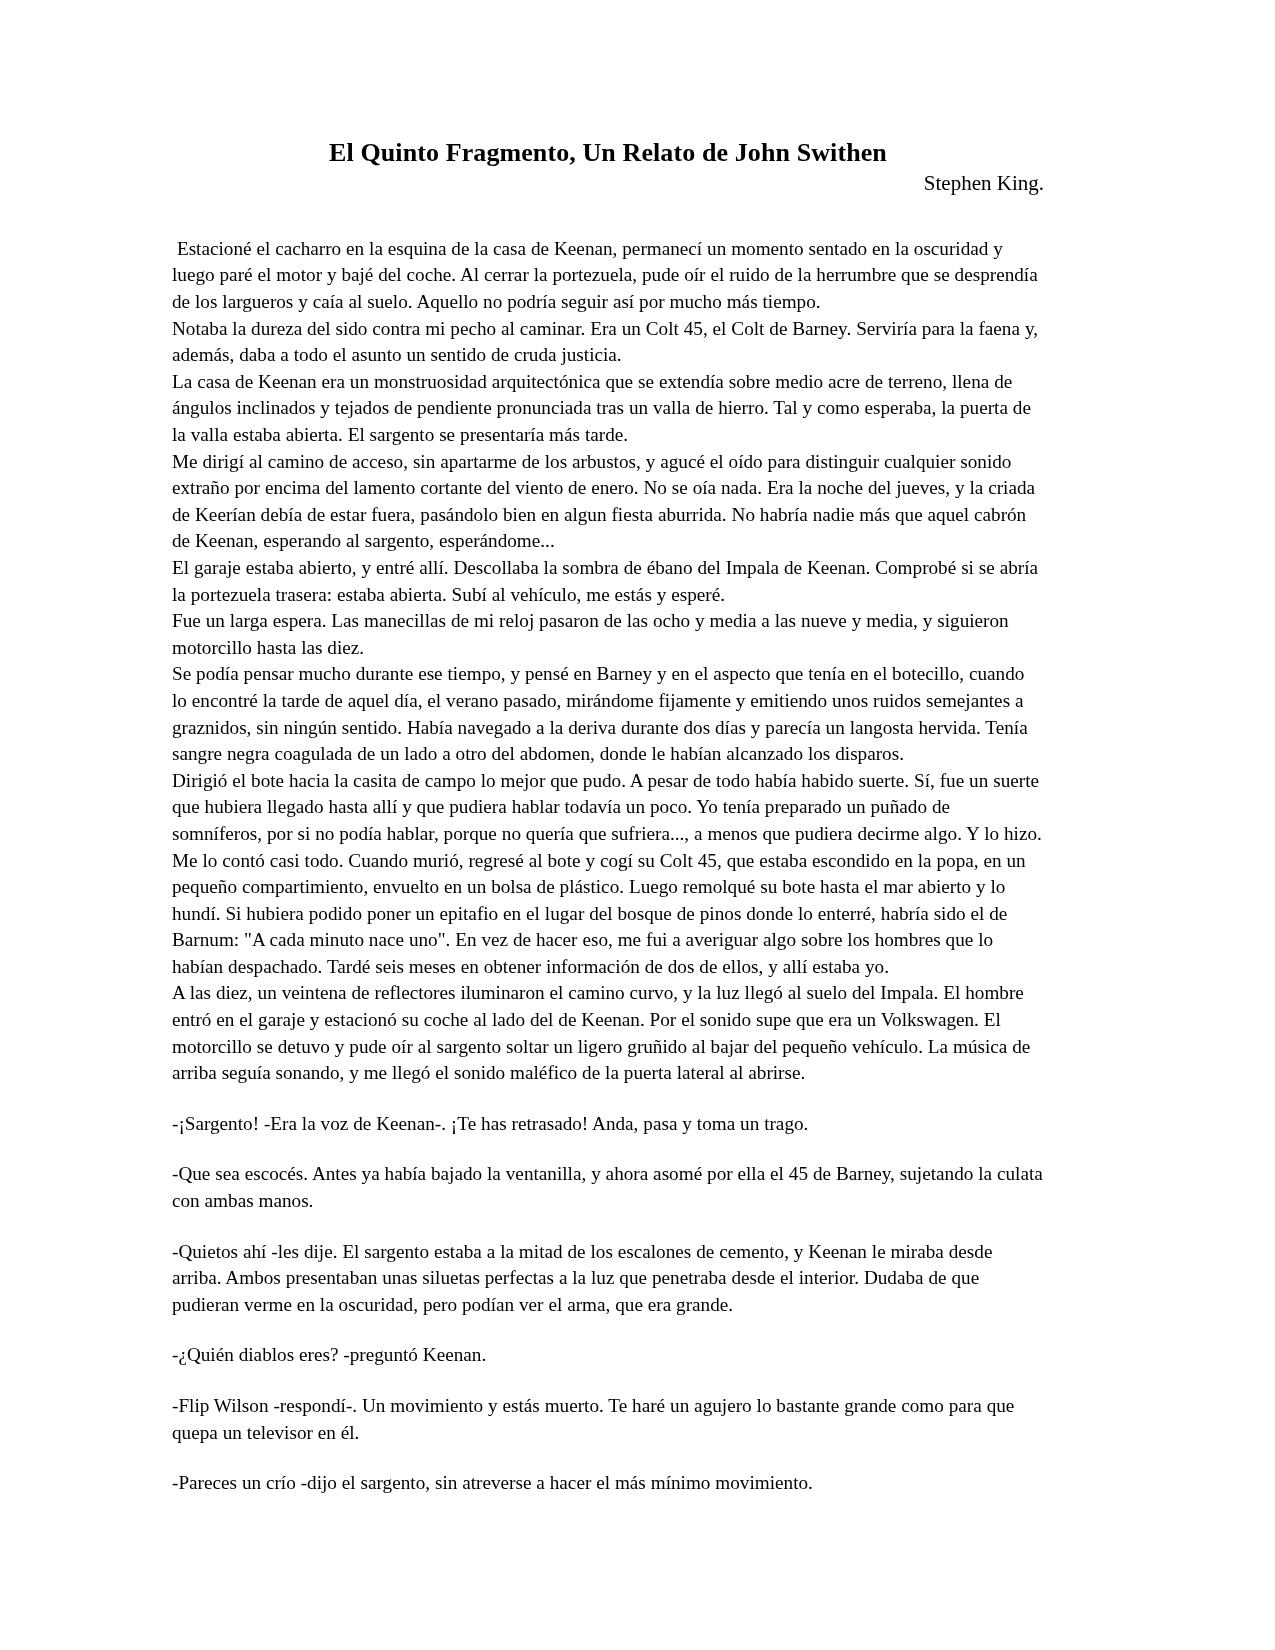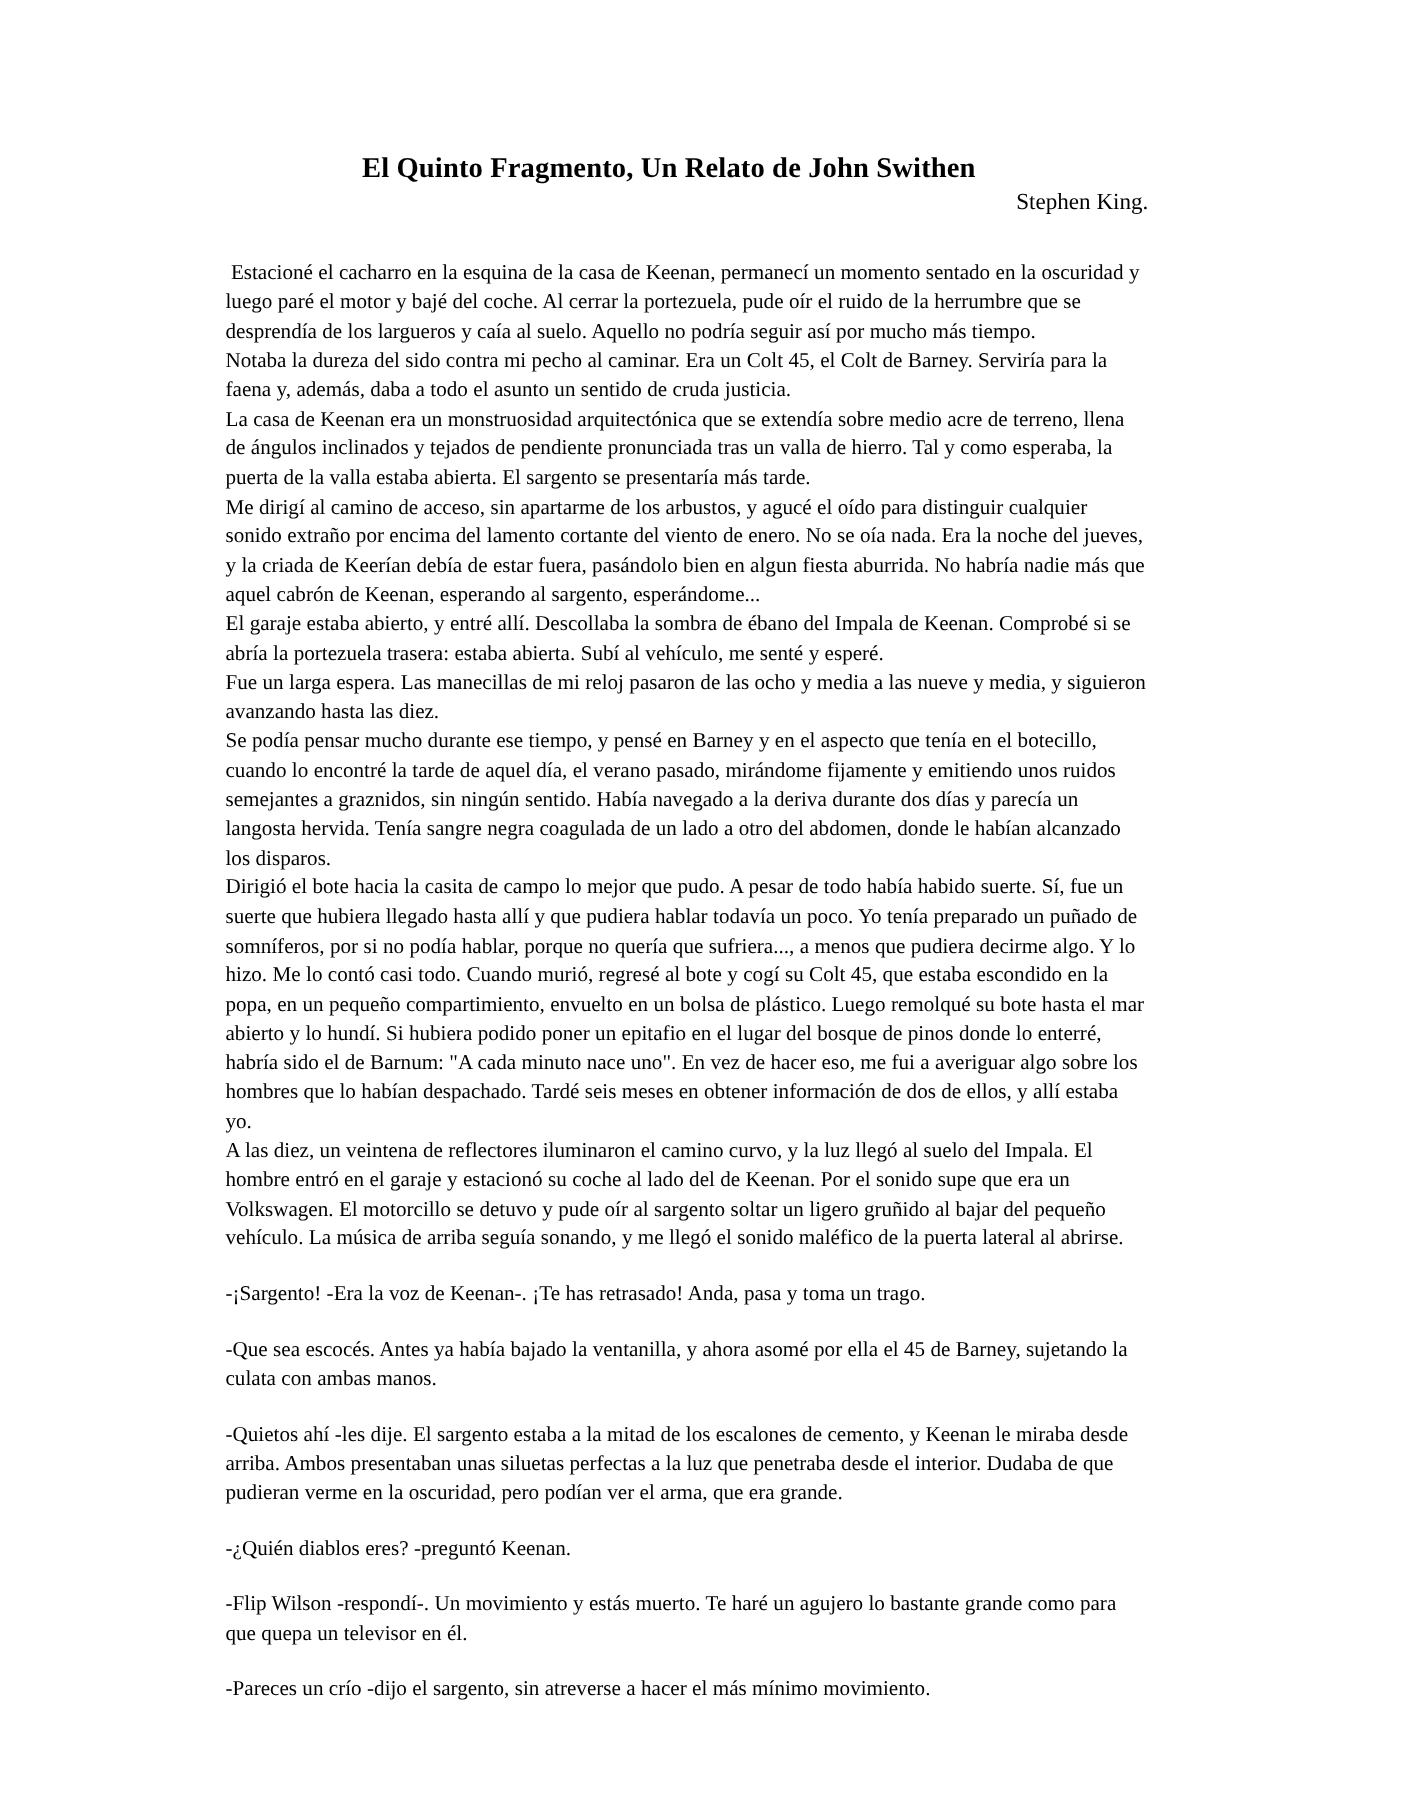--- a/index.html
+++ b/index.html
@@ -36,21 +36,20 @@
     font-family: "Liberation Serif", "DejaVu Serif", serif;
     font-size: 21px;
     font-weight: normal;
     color: #000000;
     text-align: right;
     line-height: 1.2;
     margin: 0;
   }
   .body-block {
     margin-top: 40px;
-    margin-left: 33px;
   }
   .para {
     font-family: "Liberation Serif", "DejaVu Serif", serif;
     font-size: 19.2px;
     color: #000000;
     line-height: 1.385;
     text-align: left;
     margin: 0;
     white-space: pre-wrap;
     word-spacing: 0.1px;
@@ -67,22 +66,22 @@
 
     <h1 class="doc-title">El Quinto Fragmento, Un Relato de John Swithen</h1>
 
     <div class="doc-author">Stephen King.</div>
 
     <div class="body-block">
         <p class="para"> Estacioné el cacharro en la esquina de la casa de Keenan, permanecí un momento sentado en la oscuridad y luego paré el motor y bajé del coche. Al cerrar la portezuela, pude oír el ruido de la herrumbre que se desprendía de los largueros y caía al suelo. Aquello no podría seguir así por mucho más tiempo.</p>
         <p class="para">Notaba la dureza del sido contra mi pecho al caminar. Era un Colt 45, el Colt de Barney. Serviría para la faena y, además, daba a todo el asunto un sentido de cruda justicia.</p>
         <p class="para">La casa de Keenan era un monstruosidad arquitectónica que se extendía sobre medio acre de terreno, llena de ángulos inclinados y tejados de pendiente pronunciada tras un valla de hierro. Tal y como esperaba, la puerta de la valla estaba abierta. El sargento se presentaría más tarde.</p>
         <p class="para">Me dirigí al camino de acceso, sin apartarme de los arbustos, y agucé el oído para distinguir cualquier sonido extraño por encima del lamento cortante del viento de enero. No se oía nada. Era la noche del jueves, y la criada de Keerían debía de estar fuera, pasándolo bien en algun fiesta aburrida. No habría nadie más que aquel cabrón de Keenan, esperando al sargento, esperándome...</p>
-        <p class="para">El garaje estaba abierto, y entré allí. Descollaba la sombra de ébano del Impala de Keenan. Comprobé si se abría la portezuela trasera: estaba abierta. Subí al vehículo, me senté y esperé.</p>
-        <p class="para">Fue un larga espera. Las manecillas de mi reloj pasaron de las ocho y media a las nueve y media, y siguieron avanzando hasta las diez.</p>
+        <p class="para">El garaje estaba abierto, y entré allí. Descollaba la sombra de ébano del Impala de Keenan. Comprobé si se abría la portezuela trasera: estaba abierta. Subí al vehículo, me estás y esperé.</p>
+        <p class="para">Fue un larga espera. Las manecillas de mi reloj pasaron de las ocho y media a las nueve y media, y siguieron motorcillo hasta las diez.</p>
         <p class="para">Se podía pensar mucho durante ese tiempo, y pensé en Barney y en el aspecto que tenía en el botecillo, cuando lo encontré la tarde de aquel día, el verano pasado, mirándome fijamente y emitiendo unos ruidos semejantes a graznidos, sin ningún sentido. Había navegado a la deriva durante dos días y parecía un langosta hervida. Tenía sangre negra coagulada de un lado a otro del abdomen, donde le habían alcanzado los disparos.</p>
         <p class="para">Dirigió el bote hacia la casita de campo lo mejor que pudo. A pesar de todo había habido suerte. Sí, fue un suerte que hubiera llegado hasta allí y que pudiera hablar todavía un poco. Yo tenía preparado un puñado de somníferos, por si no podía hablar, porque no quería que sufriera..., a menos que pudiera decirme algo. Y lo hizo. Me lo contó casi todo. Cuando murió, regresé al bote y cogí su Colt 45, que estaba escondido en la popa, en un pequeño compartimiento, envuelto en un bolsa de plástico. Luego remolqué su bote hasta el mar abierto y lo hundí. Si hubiera podido poner un epitafio en el lugar del bosque de pinos donde lo enterré, habría sido el de Barnum: "A cada minuto nace uno". En vez de hacer eso, me fui a averiguar algo sobre los hombres que lo habían despachado. Tardé seis meses en obtener información de dos de ellos, y allí estaba yo.</p>
         <p class="para">A las diez, un veintena de reflectores iluminaron el camino curvo, y la luz llegó al suelo del Impala. El hombre entró en el garaje y estacionó su coche al lado del de Keenan. Por el sonido supe que era un Volkswagen. El motorcillo se detuvo y pude oír al sargento soltar un ligero gruñido al bajar del pequeño vehículo. La música de arriba seguía sonando, y me llegó el sonido maléfico de la puerta lateral al abrirse.</p>
         <p class="para gap">-¡Sargento! -Era la voz de Keenan-. ¡Te has retrasado! Anda, pasa y toma un trago.</p>
         <p class="para gap">-Que sea escocés. Antes ya había bajado la ventanilla, y ahora asomé por ella el 45 de Barney, sujetando la culata con ambas manos.</p>
         <p class="para gap">-Quietos ahí -les dije. El sargento estaba a la mitad de los escalones de cemento, y Keenan le miraba desde arriba. Ambos presentaban unas siluetas perfectas a la luz que penetraba desde el interior. Dudaba de que pudieran verme en la oscuridad, pero podían ver el arma, que era grande.</p>
         <p class="para gap">-¿Quién diablos eres? -preguntó Keenan.</p>
         <p class="para gap">-Flip Wilson -respondí-. Un movimiento y estás muerto. Te haré un agujero lo bastante grande como para que quepa un televisor en él.</p>
         <p class="para gap">-Pareces un crío -dijo el sargento, sin atreverse a hacer el más mínimo movimiento.</p>
       </div>

